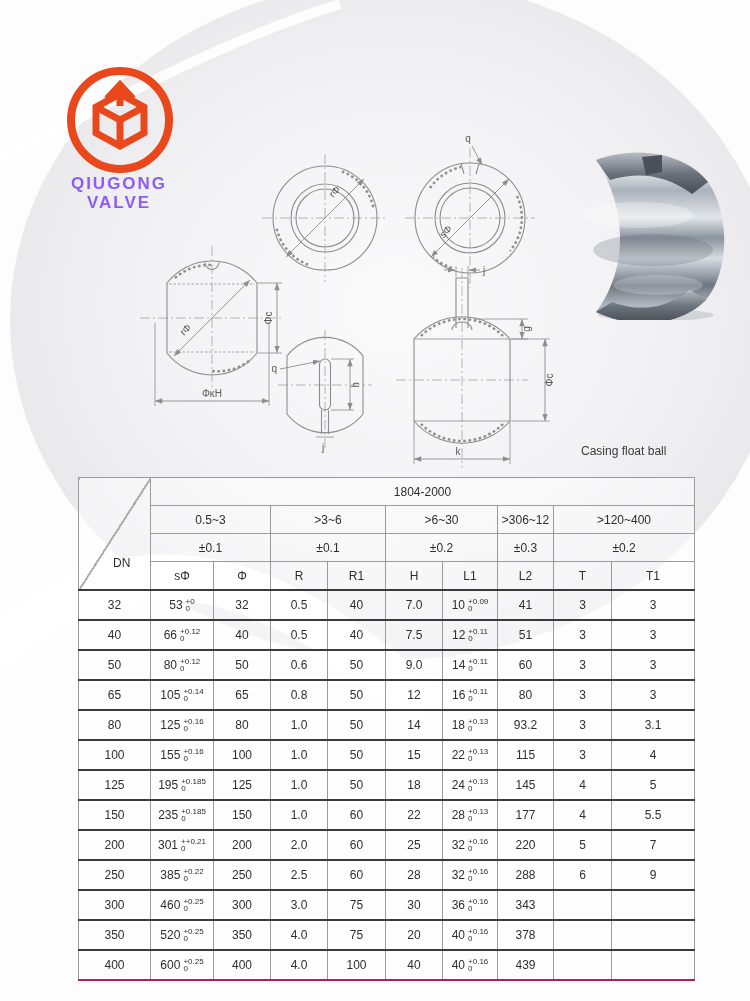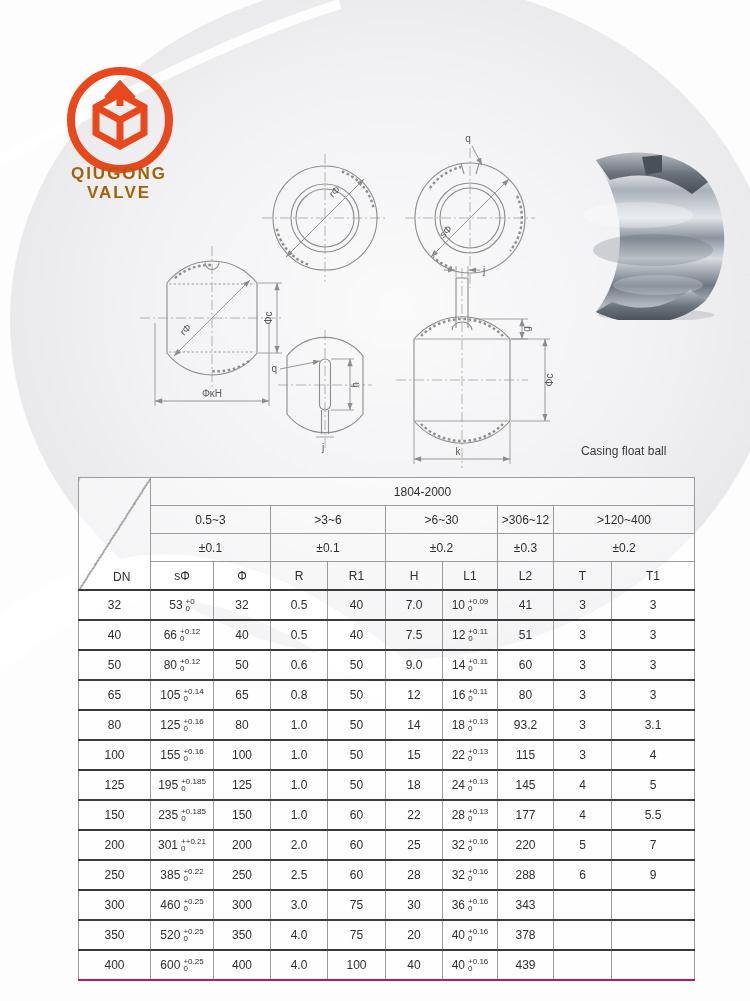--- a/index.html
+++ b/index.html
@@ -1,22 +1,22 @@
 <!DOCTYPE html>
 <html><head>
 <meta charset="utf-8">
 <style>
   html,body{margin:0;padding:0;}
   .page{position:relative;width:750px;height:1001px;overflow:hidden;background:#fdfdfe;
         font-family:"Liberation Sans",sans-serif;color:#2e2e2e;}
   .bg{position:absolute;left:0;top:0;width:750px;height:1001px;}
   
   .logo{position:absolute;left:58px;top:60px;width:124px;}
-  .logo-text{position:absolute;left:44px;top:164px;width:150px;text-align:center;
-             font-weight:bold;color:#a16207;font-size:17px;letter-spacing:2px;line-height:19px;}
+  .logo-text{position:absolute;left:44px;top:174px;width:150px;text-align:center;
+             font-weight:bold;color:#8b5cf6;font-size:17px;letter-spacing:2px;line-height:19px;}
   
   .drawings{position:absolute;left:130px;top:118px;}
   .ball3d{position:absolute;left:538px;top:120px;}
   .lb{fill:#5a5a5a;font-size:10px;font-family:"Liberation Sans",sans-serif;}
   .ol{stroke:#8d8d8d;stroke-width:1.1;fill:none;}
   .th{stroke:#8d8d8d;stroke-width:.8;fill:none;}
   .ht{stroke:#8d8d8d;stroke-width:2.4;fill:none;stroke-dasharray:2.6 2.6;}
   .cl{stroke:#a3a3a3;stroke-width:.8;fill:none;stroke-dasharray:10 3 2 3;}
   .dm{stroke:#8d8d8d;stroke-width:.9;fill:none;}
   .sd{stroke:#8d8d8d;stroke-width:.8;fill:none;stroke-dasharray:2.5 2;}
@@ -25,21 +25,21 @@
   
   .spec{position:absolute;left:78px;top:477px;width:616px;border-collapse:collapse;
         table-layout:fixed;background:rgba(255,255,255,.5);font-size:12px;}
   .spec td{border:1px solid #9b9b9b;text-align:center;vertical-align:middle;
            height:27px;padding:0;overflow:hidden;}
   .spec tbody td{border-top:2px solid #3a3a3a;border-bottom:none;height:28px;}
   .spec tbody tr:last-child td{border-bottom:2px solid #be185d;}
   .dn-cell{position:relative;
     background:linear-gradient(to bottom right,transparent calc(50% - .7px),
       #8a8a8a calc(50% - .7px),#8a8a8a calc(50% + .7px),transparent calc(50% + .7px));}
-  .dn-label{position:absolute;left:34px;bottom:5px;}
+  .dn-label{position:absolute;left:34px;bottom:19px;}
   .val{display:inline-block;vertical-align:middle;}
   .tol{display:inline-flex;flex-direction:column;align-items:flex-start;
        font-size:8px;line-height:7.5px;vertical-align:middle;text-align:left;margin-left:3px;}
 </style>
 </head>
 <body>
 
 <div class="page">
 
   <svg class="bg" viewBox="0 0 750 1001">

